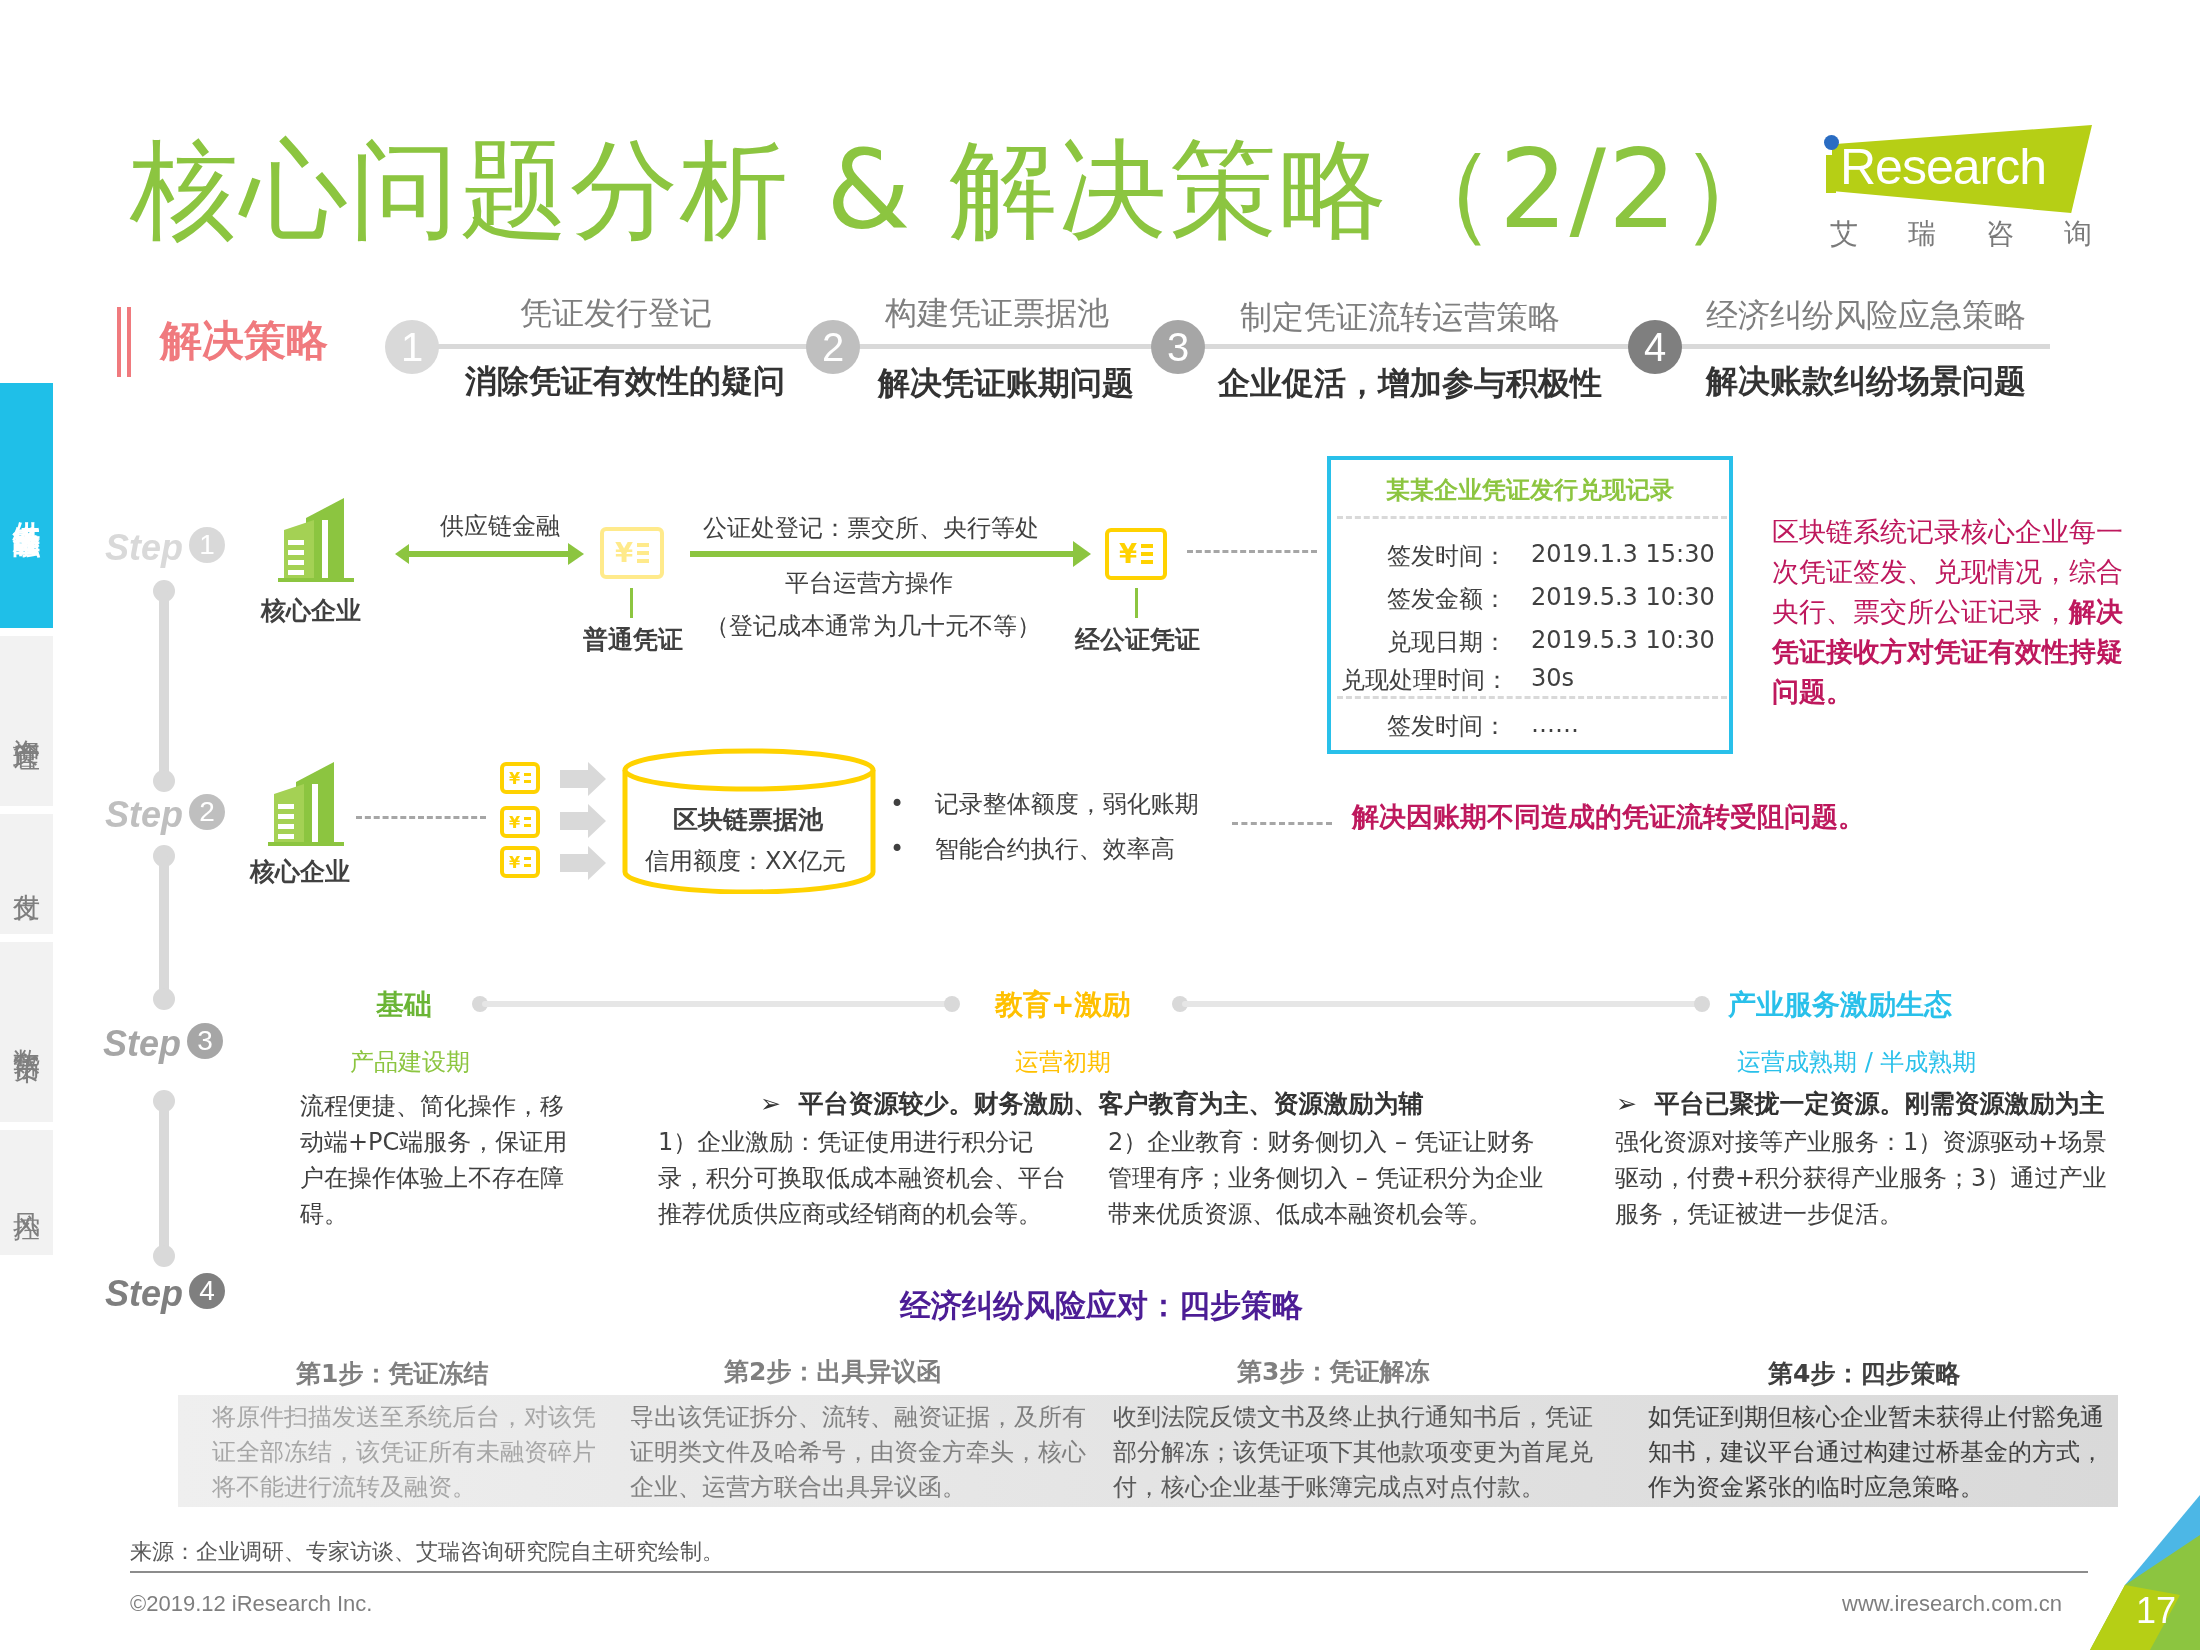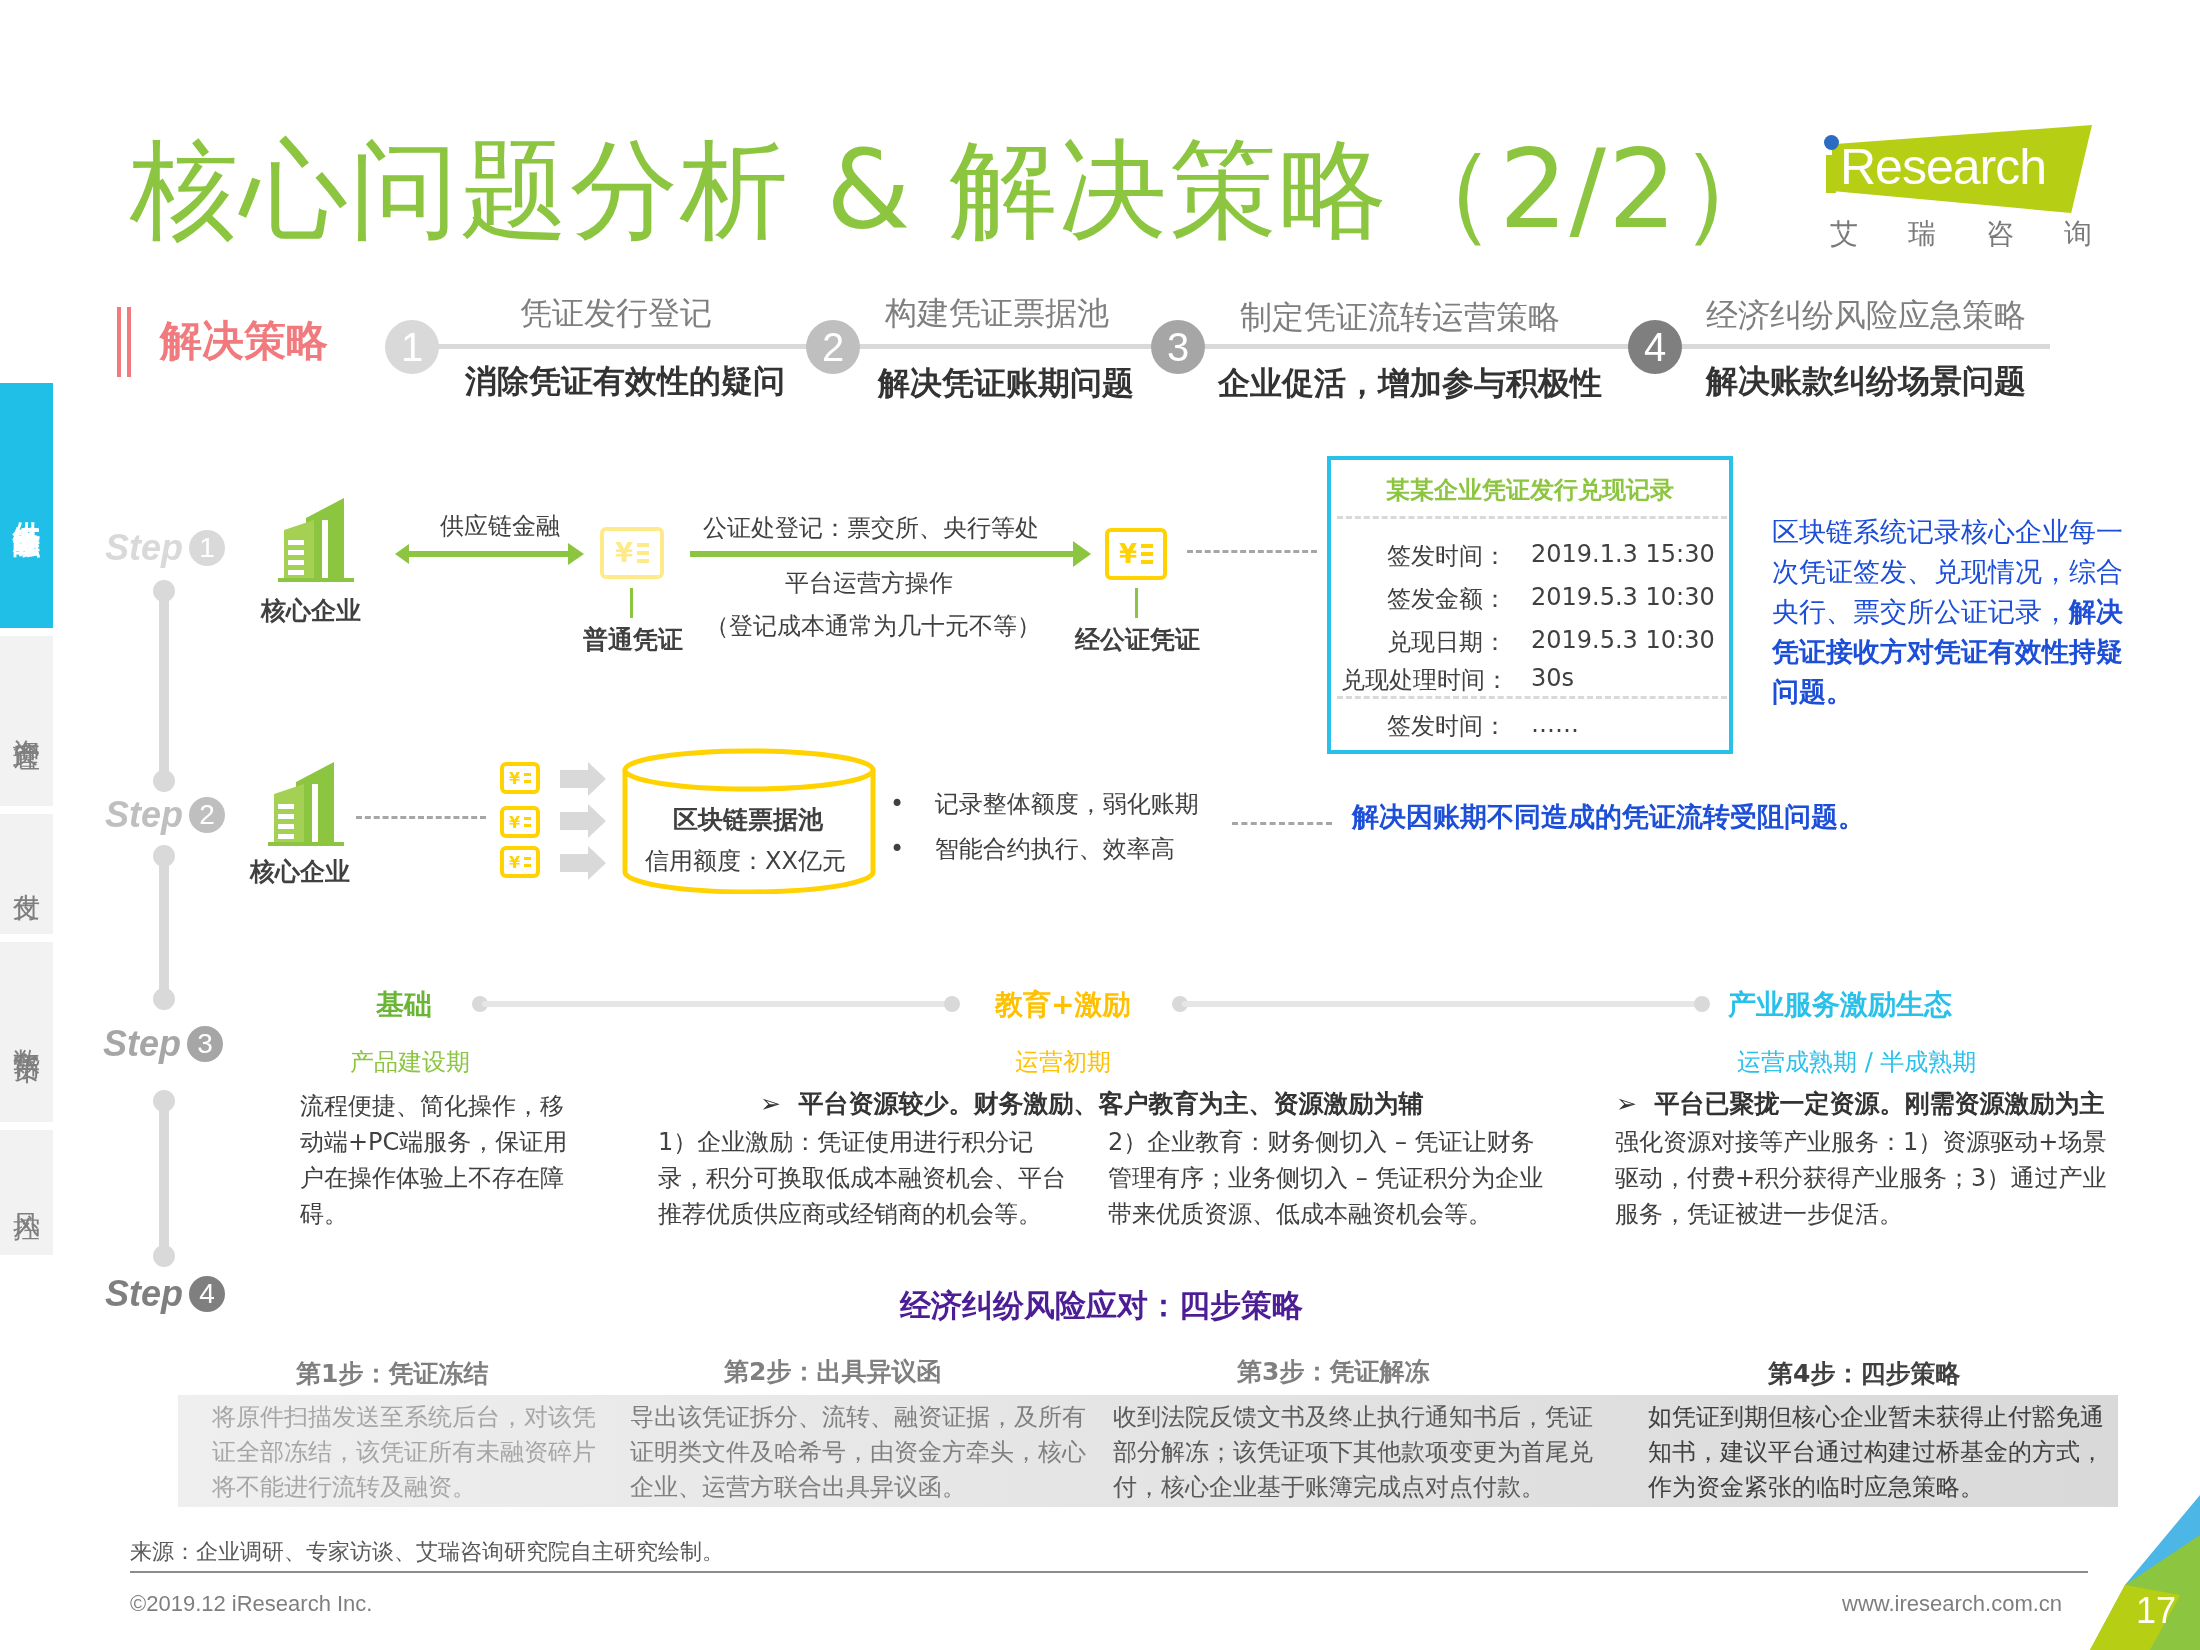--- a/index.html
+++ b/index.html
@@ -25,21 +25,21 @@
 
   
   .strat-label-bar { left: 117px; top: 307px; width: 6px; height: 70px; border-left: 4px solid #f07a7e; border-right: 4px solid #f07a7e; width: 14px; }
   .strat-label { left: 160px; top: 313px; font-size: 42px; color: #f07a7e; font-weight: bold; }
   .strat-line { left: 410px; top: 344px; width: 1640px; height: 5px; background: #d9d9d9; }
   .strat-circle { width: 54px; height: 54px; border-radius: 50%; color: #fff; font-size: 40px; display: flex; align-items: center; justify-content: center; font-family: "Liberation Sans", sans-serif; }
   .strat-top { font-size: 32px; color: #7f7f7f; white-space: nowrap; }
   .strat-bot { font-size: 32px; color: #333; font-weight: bold; white-space: nowrap; }
 
   
-  .step { font-family: "Liberation Sans", sans-serif; font-style: italic; font-weight: bold; font-size: 36px; display: flex; align-items: center; gap: 6px; }
+  .step { font-family: "Liberation Sans", sans-serif; font-style: italic; font-weight: bold; font-size: 36px; display: flex; gap: 6px; }
   .step-num { width: 36px; height: 36px; border-radius: 50%; color: #fff; font-size: 28px; font-style: normal; display: flex; align-items: center; justify-content: center; font-weight: normal; }
   .vline { width: 10px; background: #d9d9d9; border-radius: 5px; }
   .vdot { width: 22px; height: 22px; border-radius: 50%; background: #d9d9d9; }
 
   
   .building { width: 76px; height: 84px; }
   .label-bold { font-size: 25px; color: #404040; font-weight: bold; white-space: nowrap; }
   .label-norm { font-size: 24px; color: #404040; white-space: nowrap; }
   .voucher { border: 4px solid #ffd200; border-radius: 6px; display: flex; align-items: center; justify-content: center; color: #ffd200; font-weight: bold; }
   .voucher .yen { font-size: 26px; }
@@ -50,21 +50,21 @@
   .dash { border-top: 3px dashed #a6a6a6; height: 0; }
 
   
   .record { left: 1327px; top: 456px; width: 406px; height: 298px; border: 4px solid #29c0ea; background: #fff; }
   .record-title { position: absolute; left: 0; top: 14px; width: 100%; text-align: center; font-size: 24px; color: #8cc540; font-weight: bold; }
   .record-sep { position: absolute; left: 6px; width: 390px; border-top: 3px dashed #d9d9d9; }
   .rec-row { position: absolute; display: flex; font-size: 24px; color: #404040; }
   .rec-k { width: 166px; text-align: right; white-space: nowrap; }
   .rec-v { margin-left: 24px; white-space: nowrap; }
 
-  .desc { font-size: 27px; color: #1d4ed8; line-height: 40px; }
+  .desc { font-size: 27px; color: #be185d; line-height: 40px; }
   .desc b { font-weight: bold; }
 
   
   .phase-title { font-size: 28px; font-weight: bold; white-space: nowrap; }
   .phase-sub { font-size: 24px; white-space: nowrap; }
   .hline { height: 6px; background: #e6e6e6; border-radius: 3px; }
   .hdot { width: 16px; height: 16px; border-radius: 50%; background: #d9d9d9; }
   .body-text { font-size: 24px; line-height: 36px; color: #404040; }
   .bullet-head { font-size: 25px; font-weight: bold; color: #333; white-space: nowrap; }
 

